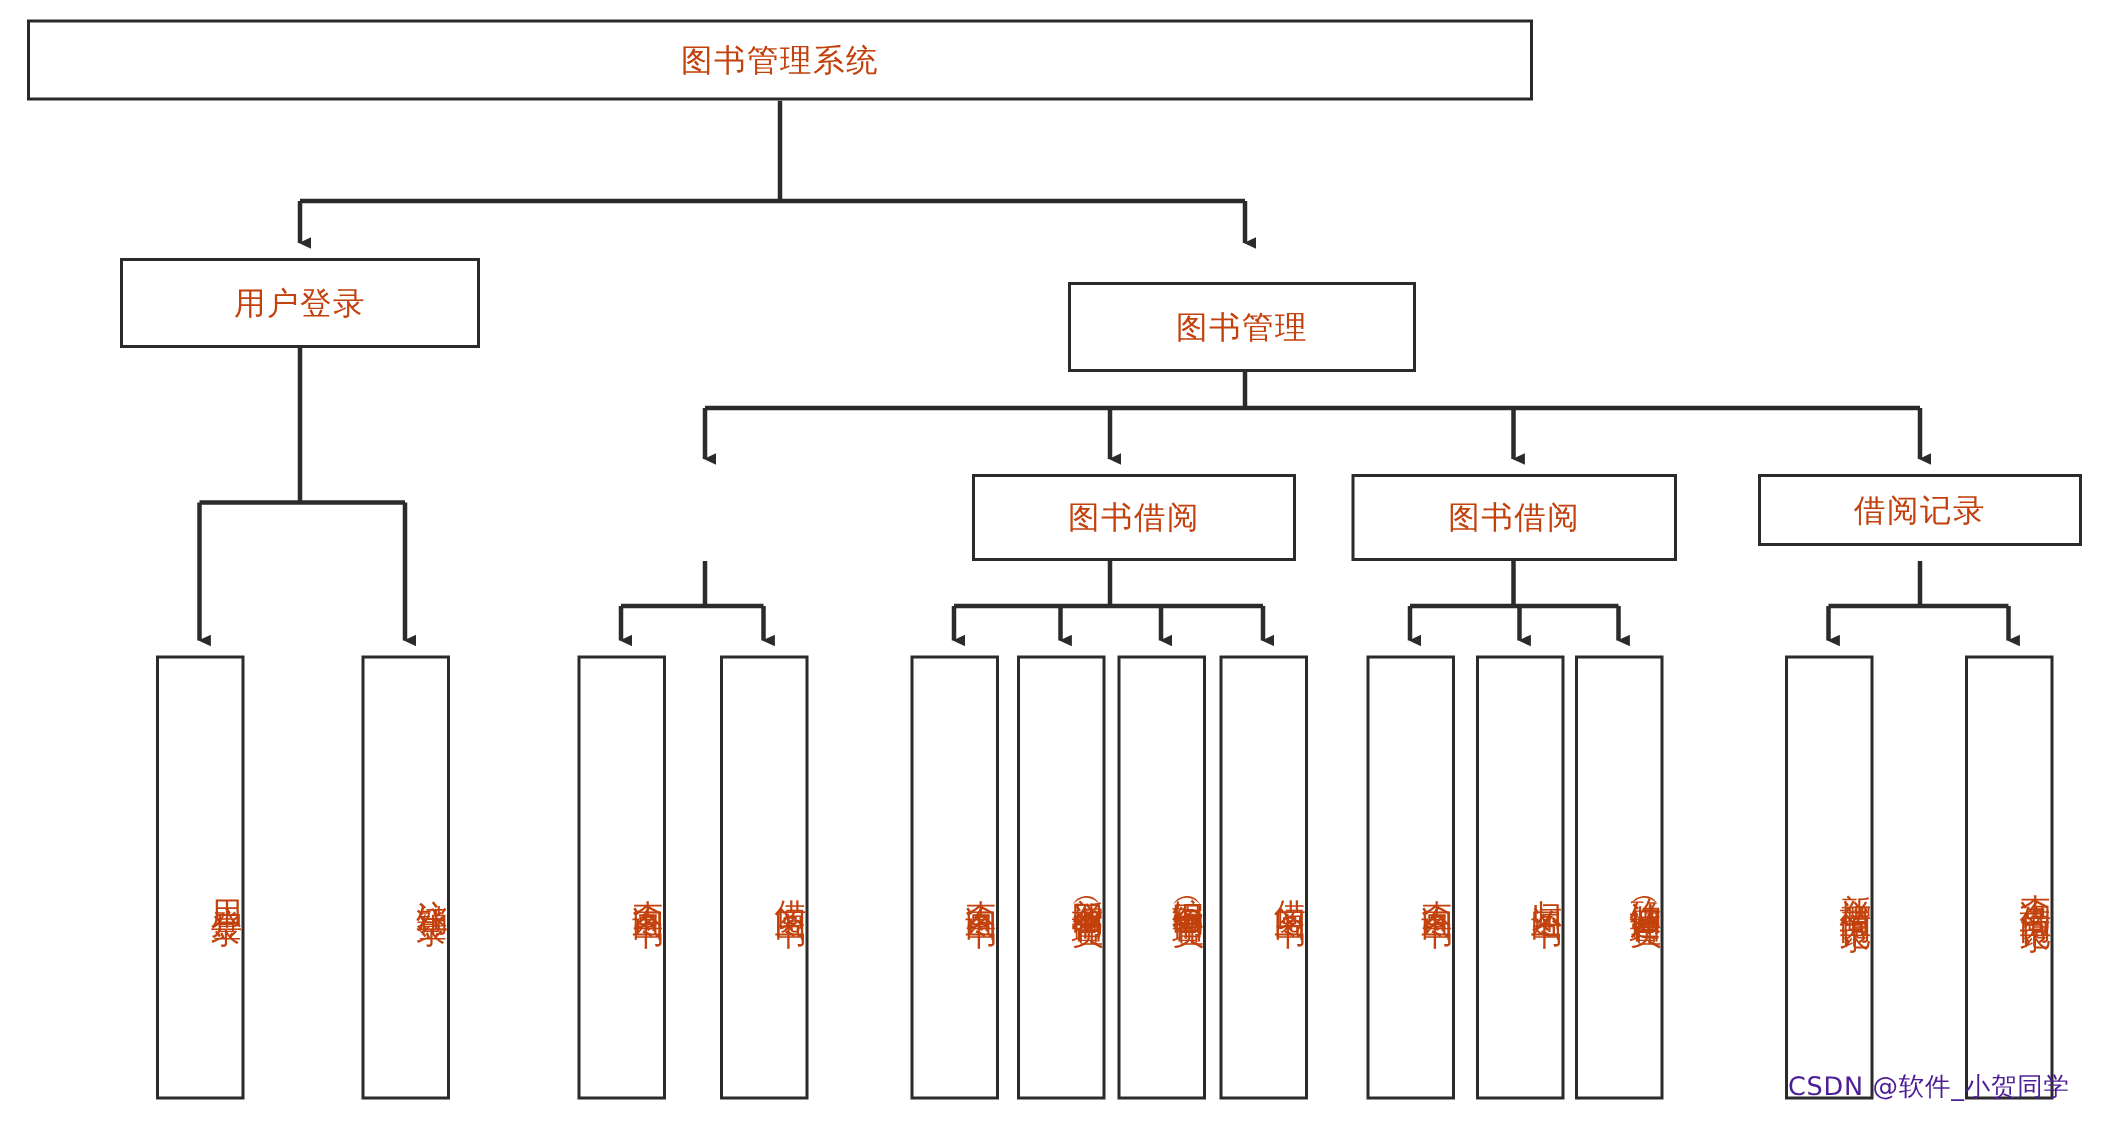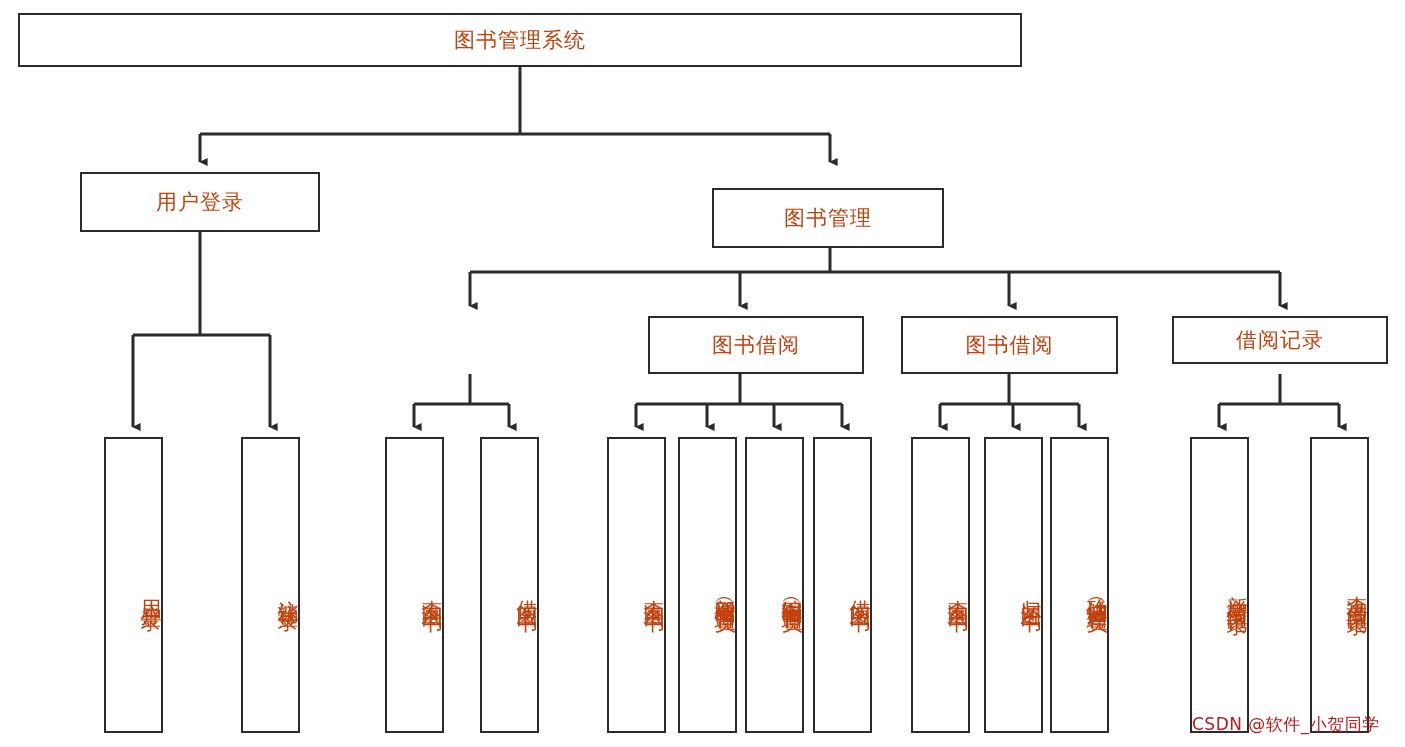--- a/index.html
+++ b/index.html
@@ -63,21 +63,21 @@
   }
   .node .label {
     display: block;
     white-space: pre;
   }
   #watermark {
     position: absolute;
     left: 1192px;
     top: 713px;
     font-size: 17px;
-    color: #b91c1c;
+    color: #4c1d95;
     letter-spacing: 0.5px;
     white-space: nowrap;
     font-family: "DejaVu Sans", "Liberation Sans", sans-serif;
   }
 </style>
 </head>
 <body>
 
 <div id="diagram-root">
 

